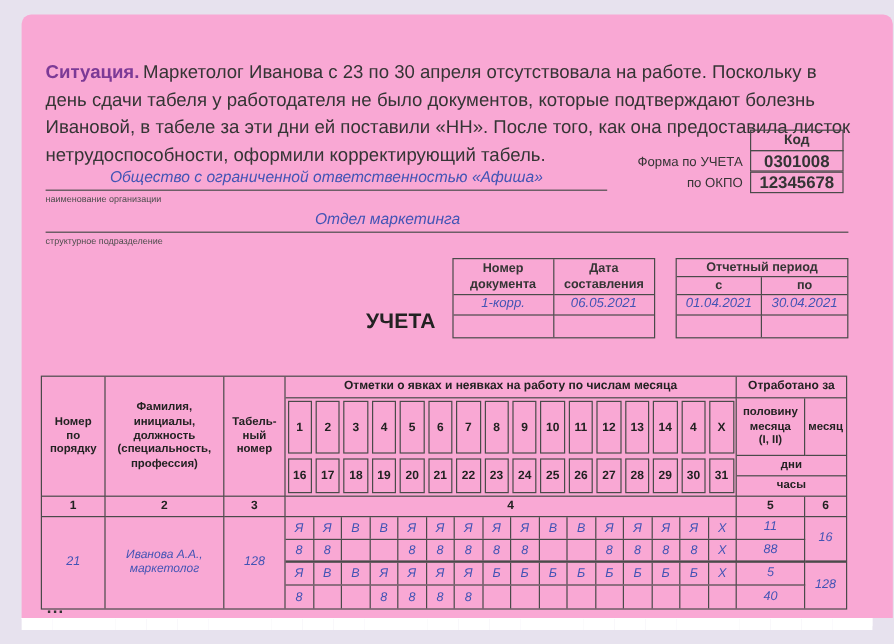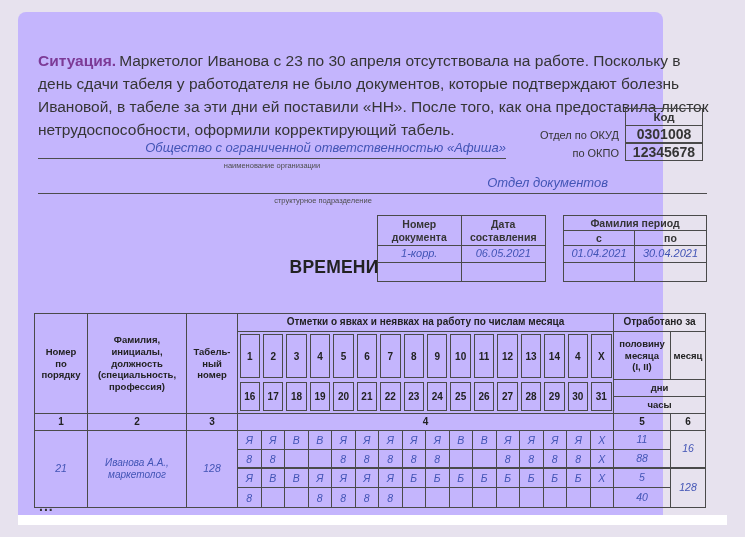--- a/index.html
+++ b/index.html
@@ -11,22 +11,22 @@
   }
   *{box-sizing:border-box;}
   html,body{margin:0;padding:0;}
   body{
     width:745px;height:537px;position:relative;overflow:hidden;
     background:var(--bg);
     font-family:"Liberation Sans", sans-serif;
     color:var(--ink);
   }
   .card{
-    position:absolute;left:18px;top:12px;width:645px;height:503px;
-    background:#c4b5fd;border-radius:8px 8px 0 0;
+    position:absolute;left:18px;top:12px;width:726px;height:503px;
+    background:#f9a8d4;border-radius:8px 8px 0 0;
   }
   .zigzag{
     position:absolute;left:18px;top:515px;width:709px;height:10px;
     background:
       linear-gradient(-45deg, transparent 7px, #fff 0) left bottom / 26px 10px repeat-x,
       linear-gradient(45deg, transparent 7px, #fff 0) left bottom / 26px 10px repeat-x;
   }
   .intro{
     position:absolute;left:20px;top:21px;width:676px;
     font-size:15.5px;line-height:1.5;color:var(--ink);
@@ -34,22 +34,22 @@
   .intro b{color:var(--purple);margin-right:3px;}
   
   .okud{position:absolute;left:455px;top:96px;display:grid;grid-template-columns:152px 78px;}
   .okud-label{height:18px;display:flex;align-items:center;justify-content:flex-end;padding-right:6px;font-size:11px;}
   .okud-val{height:18px;border:1px solid var(--bd);display:flex;align-items:center;justify-content:center;font-size:14px;font-weight:600;}
   .okud-val.first{font-weight:bold;font-size:11.5px;}
   .okud-val.m{margin-top:-1px;}
   
   .script{color:var(--blue);font-style:italic;font-size:13px;}
   .rule{position:absolute;border-top:1.2px solid #4d4d4d;height:0;}
-  .caption{position:absolute;font-size:7.5px;color:#4d4d4d;text-align:center;}
-  .ctr{text-align:right;position:absolute;}
+  .caption{position:absolute;font-size:7.5px;color:#4d4d4d;}
+  .ctr{text-align:center;position:absolute;}
   
   .mini{position:absolute;display:grid;border:1px solid var(--bd);}
   .mcell{display:flex;align-items:center;justify-content:center;text-align:center;font-size:10.5px;font-weight:bold;line-height:1.2;}
   .mval{font-weight:normal;font-style:italic;color:var(--blue);font-size:11px;}
   .bR{border-right:1px solid var(--bd);}
   .bB{border-bottom:1px solid var(--bd);}
   .bB2{border-bottom:2px solid var(--bd);}
   .pre{white-space:pre-line;}
   
   .title{position:absolute;left:16px;top:245px;width:600px;text-align:center;
@@ -78,57 +78,57 @@
 </head>
 <body>
 
 <div class="card">
 
   <p class="intro"><b>Ситуация.</b><span>Маркетолог Иванова с 23 по 30 апреля отсутствовала на работе. Поскольку в день сдачи табеля у работодателя не было документов, которые подтверждают болезнь Ивановой, в табеле за эти дни ей поставили «НН». После того, как она предоставила листок нетрудоспособности, оформили корректирующий табель.</span></p>
 
   <div class="okud">
     <div class="okud-label"></div>
     <div class="okud-val first">Код</div>
-    <div class="okud-label">Отдел по ОКУД</div>
+    <div class="okud-label">Форма по УЧЕТА</div>
     <div class="okud-val m">0301008</div>
     <div class="okud-label">по ОКПО</div>
     <div class="okud-val m">12345678</div>
   </div>
 
   <div class="ctr script" style="left:20px;top:128px;width:468px;">Общество с ограниченной ответственностью «Афиша»</div>
   <div class="rule" style="left:20px;top:146px;width:468px;"></div>
   <div class="caption" style="left:20px;top:149px;width:468px;">наименование организации</div>
 
-  <div class="ctr script" style="left:20px;top:163px;width:570px;">Отдел документов</div>
+  <div class="ctr script" style="left:20px;top:163px;width:570px;">Отдел маркетинга</div>
   <div class="rule" style="left:20px;top:181px;width:669px;"></div>
   <div class="caption" style="left:20px;top:184px;width:570px;">структурное подразделение</div>
 
   <div class="mini" style="left:359px;top:203px;width:169px;grid-template-columns:1fr 1fr;grid-template-rows:30px 17px 18px;">
     <div class="mcell pre bR bB">Номер
 документа</div>
     <div class="mcell pre bB">Дата
 составления</div>
     <div class="mcell mval bR bB">1-корр.</div>
     <div class="mcell mval bB">06.05.2021</div>
     <div class="mcell bR"></div>
     <div class="mcell"></div>
   </div>
 
   <div class="mini" style="left:545px;top:203px;width:144px;grid-template-columns:1fr 1fr;grid-template-rows:15px 15px 17px 18px;">
-    <div class="mcell bB" style="grid-column:1 / span 2;">Фамилия период</div>
+    <div class="mcell bB" style="grid-column:1 / span 2;">Отчетный период</div>
     <div class="mcell bR bB">с</div>
     <div class="mcell bB">по</div>
     <div class="mcell mval bR bB">01.04.2021</div>
     <div class="mcell mval bB">30.04.2021</div>
     <div class="mcell bR"></div>
     <div class="mcell"></div>
   </div>
 
   <div class="title">
-    <div>ВРЕМЕНИ</div>
+    <div>УЧЕТА</div>
   </div>
 
   <div class="sheet">
     <div class="cell hdr pre bR bB" style="grid-column:1;grid-row:1 / span 4;">Номер
 по
 порядку</div>
     <div class="cell hdr pre bR bB" style="grid-column:2;grid-row:1 / span 4;">Фамилия,
 инициалы,
 должность
 (специальность,

